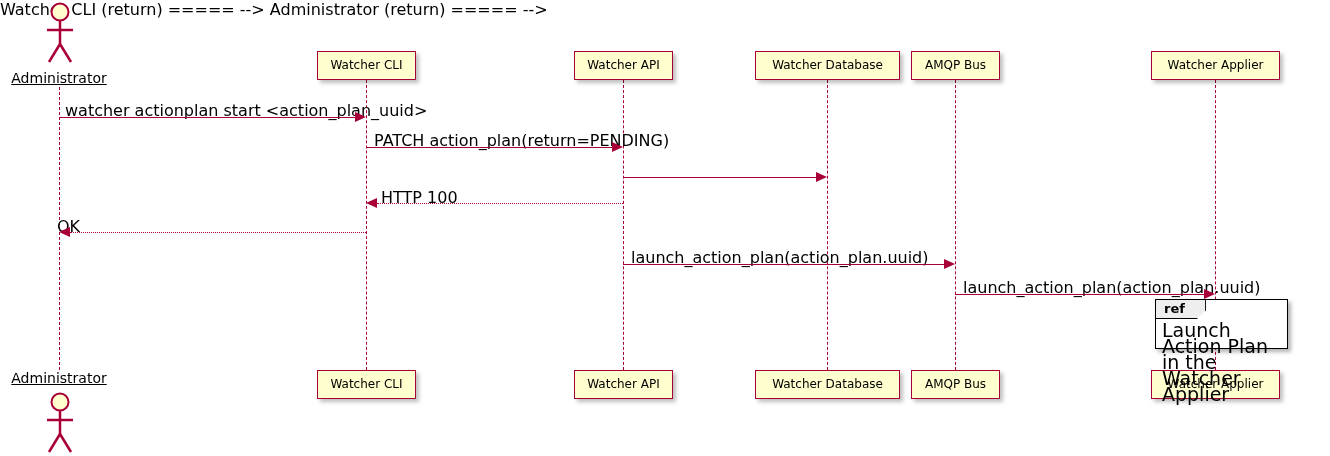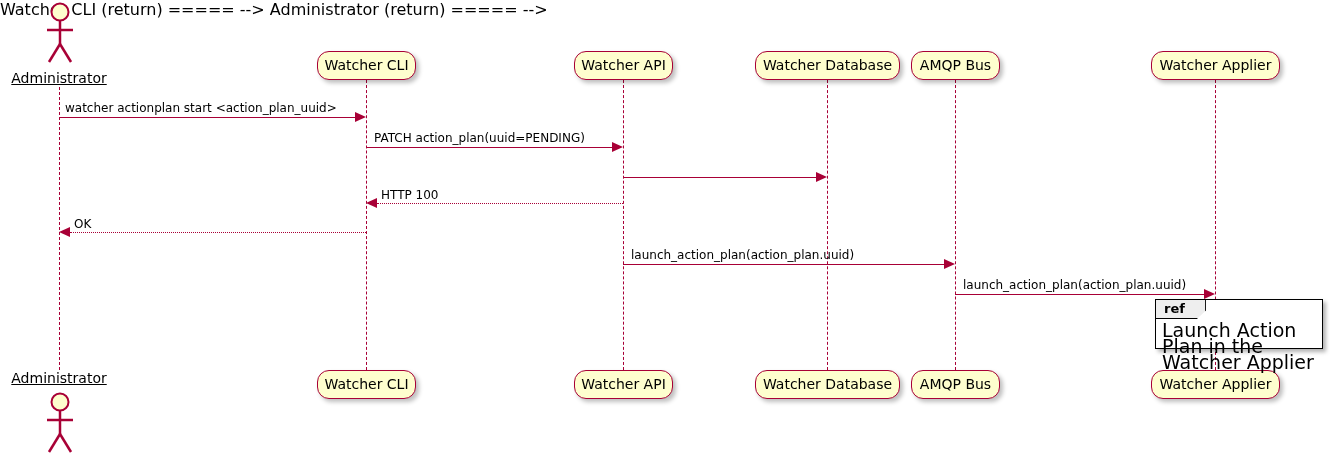--- a/index.html
+++ b/index.html
@@ -22,25 +22,25 @@
     width: 0;
     border-left: 1px dashed #A80036;
   }
 
   
   .participant {
     position: absolute;
     box-sizing: border-box;
     background: #FEFECE;
     border: 1.5px solid #A80036;
-    border-radius: 12px;
+    border-radius: 0;
     height: 29px;
     line-height: 26px;
     text-align: center;
-    font-size: 14px;
+    font-size: 12px;
     color: #000000;
     white-space: nowrap;
     box-shadow: 3px 3px 4px rgba(0,0,0,0.25);
   }
 
   
   .actor-figure {
     position: absolute;
   }
   .actor-label {
@@ -71,21 +71,21 @@
     border-bottom: 5px solid transparent;
     border-left: 11px solid #A80036;
   }
   .arrow-head.left {
     border-top: 5px solid transparent;
     border-bottom: 5px solid transparent;
     border-right: 11px solid #A80036;
   }
   .msg-label {
     position: absolute;
-    font-size: 12px;
+    font-size: 16px;
     color: #000000;
     white-space: nowrap;
   }
 
   
   .ref-box {
     position: absolute;
     box-sizing: border-box;
     background: #FFFFFF;
     border: 1.5px solid #000000;
@@ -171,48 +171,48 @@
   <div class="participant" style="left:755px; top:370px; width:145px;">Watcher Database</div>
   <div class="participant" style="left:911px; top:370px; width:89px;">AMQP Bus</div>
   <div class="participant" style="left:1151px; top:370px; width:129px;">Watcher Applier</div>
 
   
   <div class="msg-label" style="left:65px; top:101px;">watcher actionplan start &lt;action_plan_uuid&gt;</div>
   <div class="msg-line" style="left:59px; top:117px; width:296px;"></div>
   <div class="arrow-head right" style="left:355px; top:112px;"></div>
 
   
-  <div class="msg-label" style="left:374px; top:131px;">PATCH action_plan(uuid=PENDING)</div>
+  <div class="msg-label" style="left:374px; top:131px;">PATCH action_plan(return=PENDING)</div>
   <div class="msg-line" style="left:366px; top:147px; width:246px;"></div>
   <div class="arrow-head right" style="left:612px; top:142px;"></div>
 
   
   <div class="msg-line" style="left:623px; top:177px; width:193px;"></div>
   <div class="arrow-head right" style="left:816px; top:172px;"></div>
 
    Watcher CLI (return) ===== --&gt;
   <div class="msg-label" style="left:381px; top:188px;">HTTP 100</div>
   <div class="msg-line dotted" style="left:377px; top:203px; width:246px;"></div>
   <div class="arrow-head left" style="left:366px; top:198px;"></div>
 
    Administrator (return) ===== --&gt;
-  <div class="msg-label" style="left:74px; top:217px;">OK</div>
+  <div class="msg-label" style="left:57px; top:217px;">OK</div>
   <div class="msg-line dotted" style="left:70px; top:232px; width:296px;"></div>
   <div class="arrow-head left" style="left:59px; top:227px;"></div>
 
   
   <div class="msg-label" style="left:631px; top:248px;">launch_action_plan(action_plan.uuid)</div>
   <div class="msg-line" style="left:623px; top:264px; width:321px;"></div>
   <div class="arrow-head right" style="left:944px; top:259px;"></div>
 
   
   <div class="msg-label" style="left:963px; top:278px;">launch_action_plan(action_plan.uuid)</div>
   <div class="msg-line" style="left:955px; top:294px; width:249px;"></div>
   <div class="arrow-head right" style="left:1204px; top:289px;"></div>
 
   
-  <div class="ref-box" style="left:1155px; top:299px; width:168px; height:50px;">
+  <div class="ref-box" style="left:1155px; top:299px; width:133px; height:50px;">
     <div class="ref-tab">ref</div>
     <div class="ref-body">Launch Action Plan in the
 Watcher Applier</div>
   </div>
 
 </div>
 
 </body></html>

